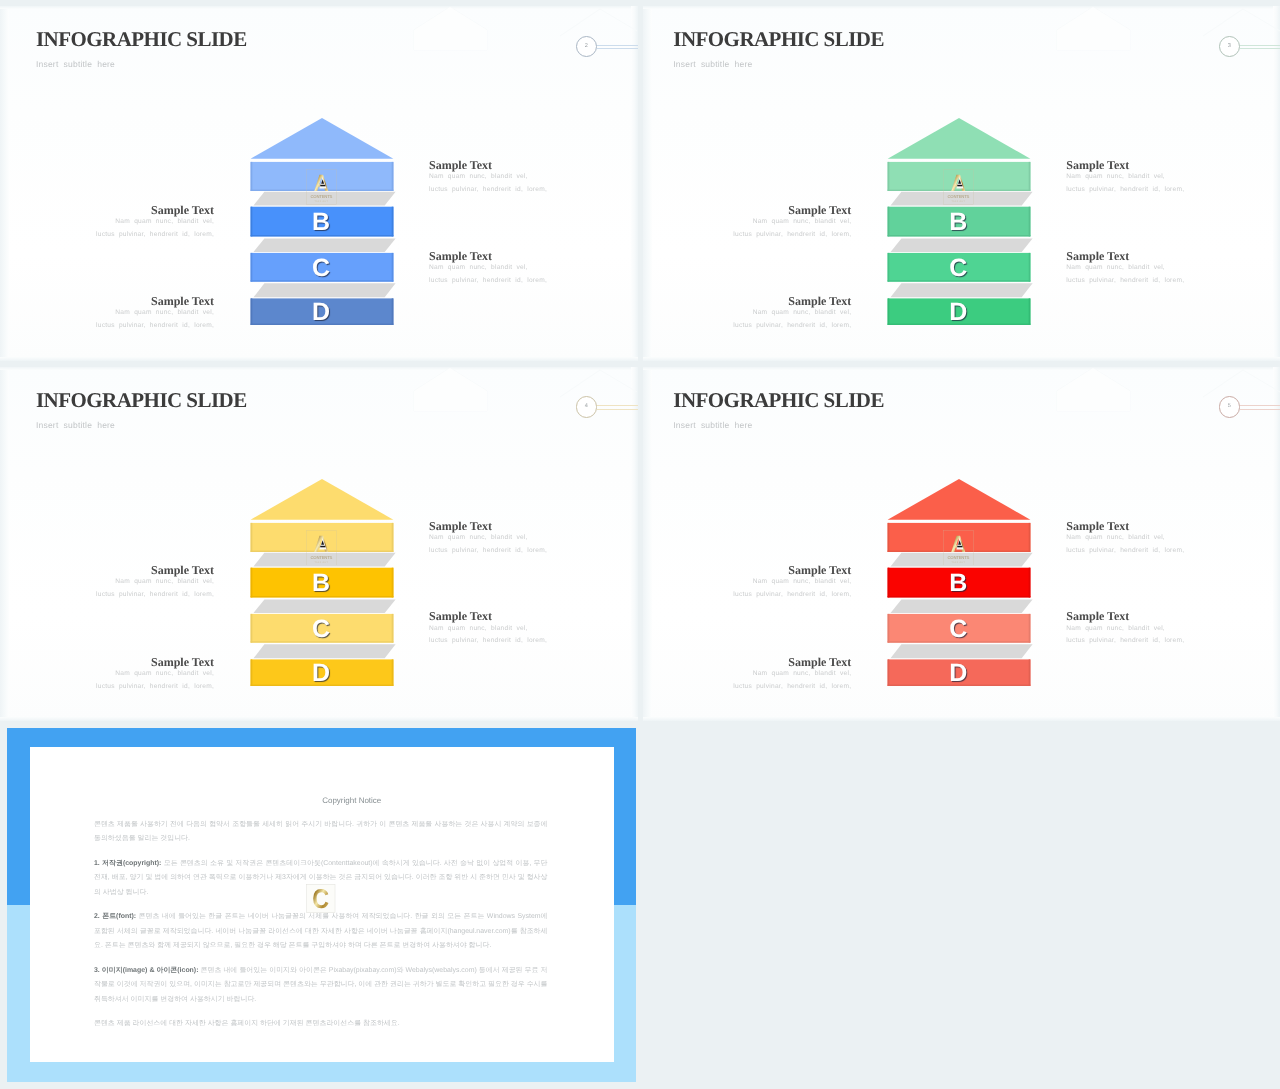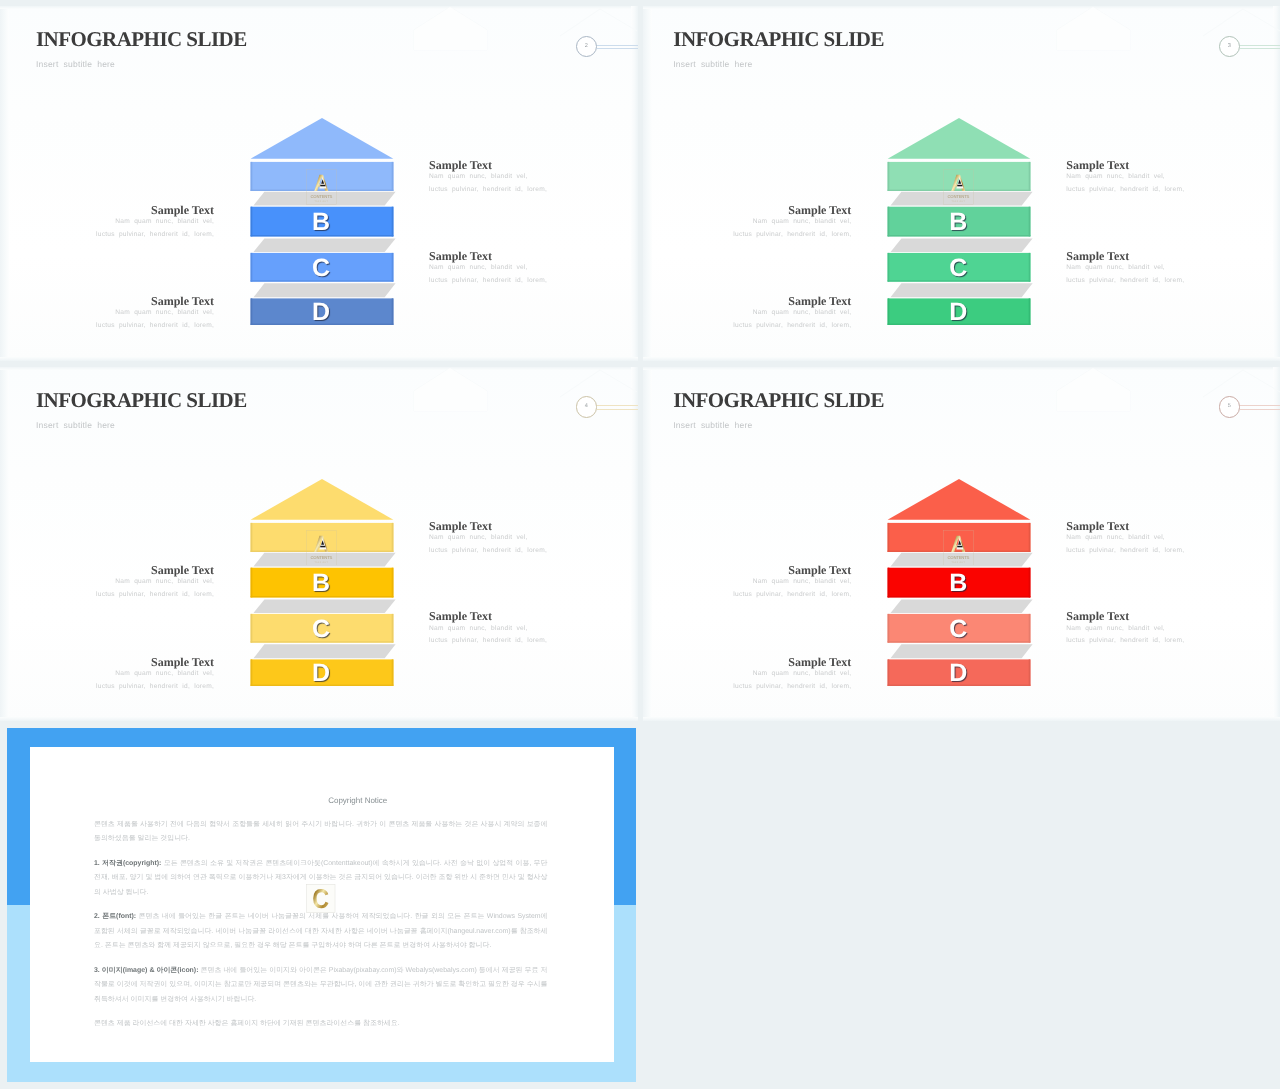--- a/index.html
+++ b/index.html
@@ -405,21 +405,21 @@
  </g>
  <text x="31" y="59" text-anchor="middle" font-family="Liberation Sans, sans-serif" font-size="8.6" font-weight="700" fill="#a18c5c" opacity=".55" letter-spacing="-0.4">CONTENTS</text>
  <text x="31" y="66.5" text-anchor="middle" font-family="Liberation Sans, sans-serif" font-size="4.4" fill="#bfae86" opacity=".55" letter-spacing="0.8">TAKE OUT</text>
 </svg>
       </div>
     </div>
 <div class="cpanel" style="left:6.6px;top:727.8px;width:629.8px;height:354.0px;">
       <div class="frame-top" style="left:0;top:0;width:629.8px;height:177.20000000000005px;"></div>
       <div class="frame-bot" style="left:0;top:177.20000000000005px;width:629.8px;height:176.79999999999995px;"></div>
       <div class="sheet" style="left:23.4px;top:19.700000000000045px;width:584.3px;height:314.5px;"></div>
-      <div class="ct-en" style="left:13px;top:69.70000000000005px;width:584.3px;padding-left:46px;">Copyright Notice</div>
+      <div class="ct-en" style="left:7px;top:69.70000000000005px;width:584.3px;padding-left:46px;">Copyright Notice</div>
       <div class="cbody" style="left:87.4px;top:90.20000000000005px;width:453.5px;">
         <p>콘텐츠 제품을 사용하기 전에 다음의 협약서 조항들을 세세히 읽어 주시기 바랍니다. 귀하가 이 콘텐츠 제품을 사용하는 것은 사용시 계약의 보증에 동의하셨음을 알리는 것입니다.</p>
         <div class="sp"></div>
         <p><b>1. 저작권(copyright):</b><span> 모든 콘텐츠의 소유 및 저작권은 콘텐츠테이크아웃(Contenttakeout)에 속하시게 있습니다. 사전 승낙 없이 상업적 이용, 무단전재, 배포, 양기 및 법에 의하여 연관 폭력으로 이용하거나 제3자에게 이용하는 것은 금지되어 있습니다. 이러한 조항 위반 시 준하면 민사 및 형사상의 사법상 됩니다.</span></p>
         <div class="sp"></div>
         <p><b>2. 폰트(font):</b><span> 콘텐츠 내에 들어있는 한글 폰트는 네이버 나눔글꼴의 서체를 사용하여 제작되었습니다. 한글 외의 모든 폰트는 Windows System에 포함된 서체의 글꼴로 제작되었습니다. 네이버 나눔글꼴 라이선스에 대한 자세한 사항은 네이버 나눔글꼴 홈페이지(hangeul.naver.com)를 참조하세요. 폰트는 콘텐츠와 함께 제공되지 않으므로, 필요한 경우 해당 폰트를 구입하셔야 하며 다른 폰트로 변경하여 사용하셔야 합니다.</span></p>
         <div class="sp"></div>
         <p><b>3. 이미지(image) &amp; 아이콘(icon):</b><span> 콘텐츠 내에 들어있는 이미지와 아이콘은 Pixabay(pixabay.com)와 Webalys(webalys.com) 등에서 제공된 무료 저작물로 이것에 저작권이 있으며, 이미지는 참고로만 제공되며 콘텐츠와는 무관합니다, 이에 관한 권리는 귀하가 별도로 확인하고 필요한 경우 수시를 취득하셔서 이미지를 변경하여 사용하시기 바랍니다.</span></p>
         <div class="sp"></div>
         <p>콘텐츠 제품 라이선스에 대한 자세한 사항은 홈페이지 하단에 기재된 콘텐츠라이선스를 참조하세요.</p>

